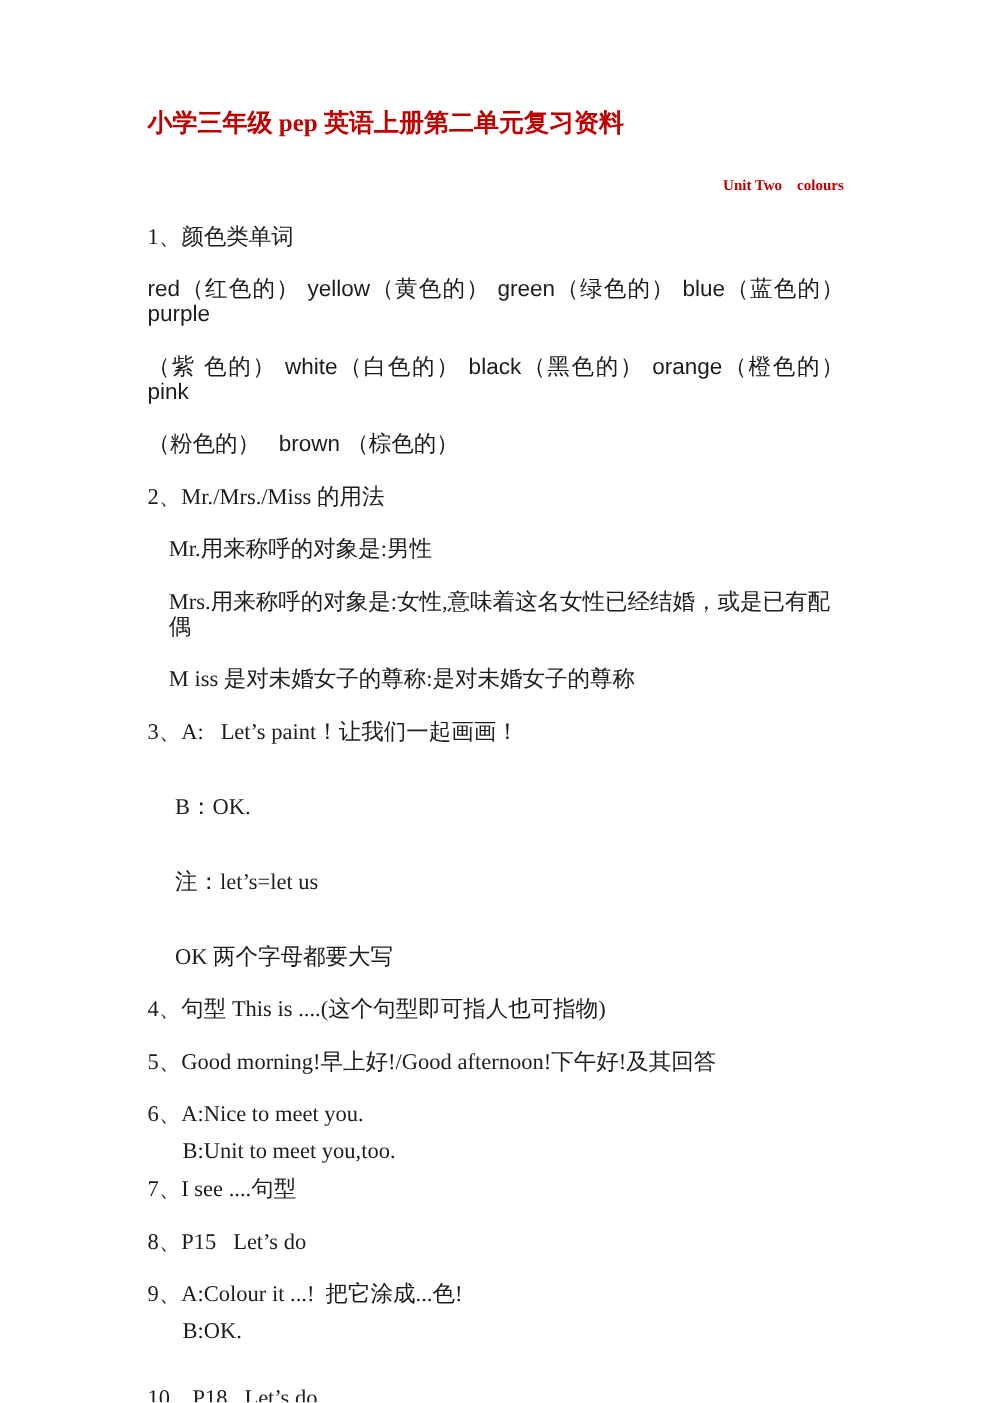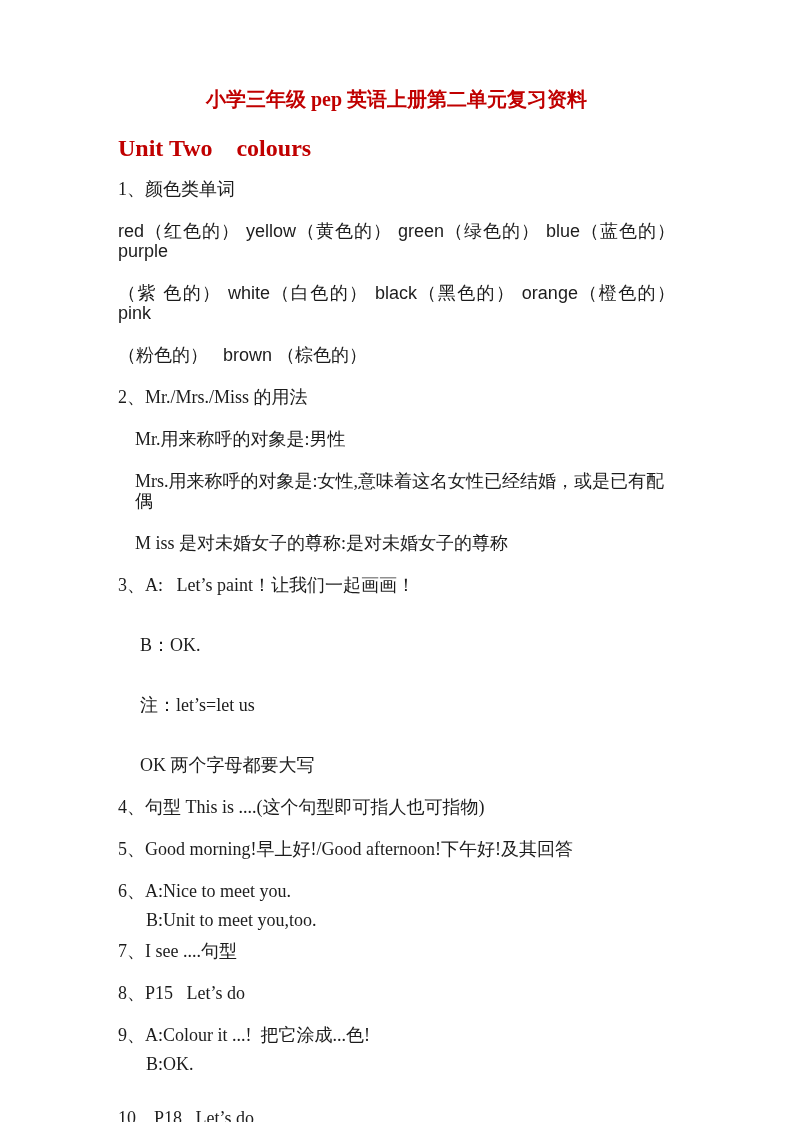--- a/index.html
+++ b/index.html
@@ -8,31 +8,31 @@
     width: 793px;
     height: 1122px;
     background: #ffffff;
     box-sizing: border-box;
     padding: 86px 118px 0 118px;
     color: #1c1c1c;
     font-family: "Liberation Serif", serif;
     overflow: hidden;
   }
   .doc-title {
-    text-align: center;
+    text-align: left;
     font-weight: bold;
     font-size: 20px;
     line-height: 26px;
     color: var(--heading, #c00000);
     white-space: pre-wrap;
   }
   .doc-subtitle {
-    text-align: left;
+    text-align: right;
     font-weight: bold;
-    font-size: 24px;
+    font-size: 12px;
     line-height: 22px;
     margin-top: 25px;
     color: var(--heading, #c00000);
     white-space: pre-wrap;
   }
   .doc-line {
     font-size: 18px;
     line-height: 20px;
     margin-top: 22px;
     white-space: pre-wrap;

